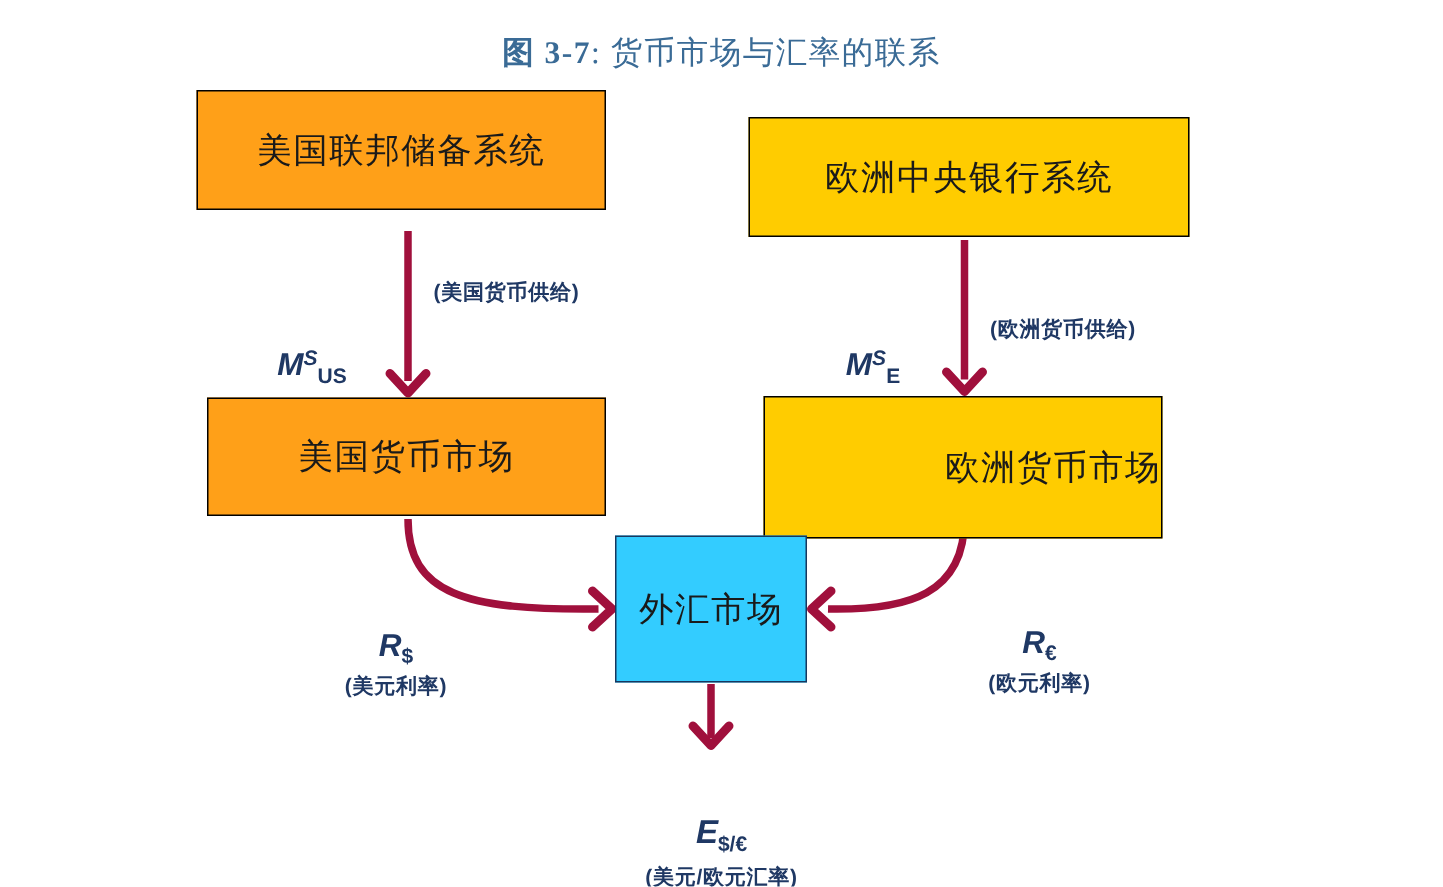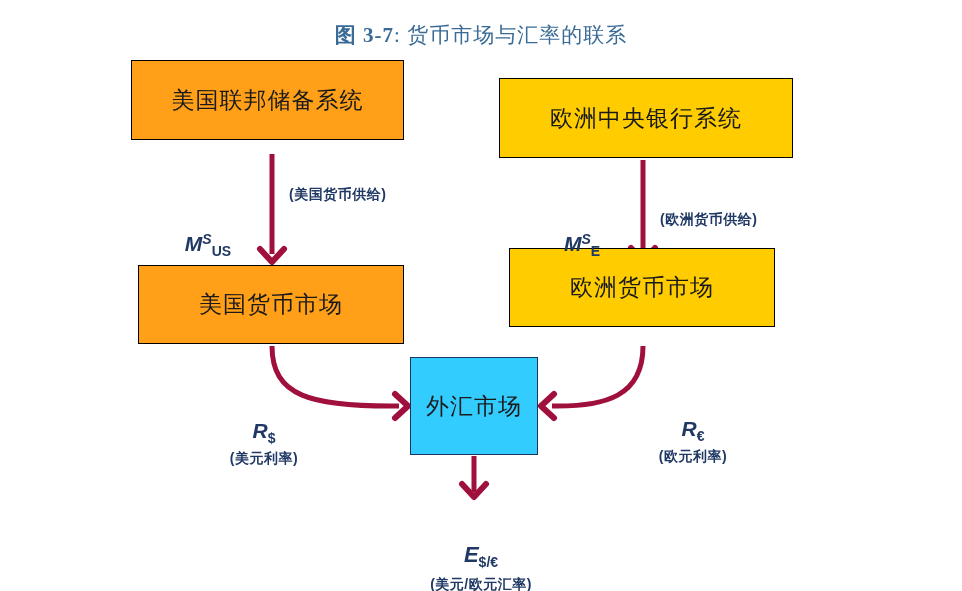--- a/index.html
+++ b/index.html
@@ -26,21 +26,21 @@
     font-size:23px;color:var(--box-text,#1a1a1a);letter-spacing:1px;
     box-sizing:border-box;
   }
   .fill-orange{background:var(--orange,#FFA018);}
   .fill-gold{background:var(--gold,#FFCC00);}
   .fill-cyan{background:var(--cyan,#33CCFF);border-color:var(--fx-border,#17375E);align-items:center;}
 
   #box-fed{left:131px;top:60px;width:273px;height:80px;}
   #box-ecb{left:499px;top:78px;width:294px;height:80px;}
   #box-usmm{left:138px;top:265px;width:266px;height:79px;}
-  #box-eumm{left:509px;top:248px;width:266px;height:79px;}
+  #box-eumm{left:509px;top:264px;width:266px;height:95px;justify-content:flex-end;}
   #box-fx{left:410px;top:357px;width:128px;height:98px;font-size:23px;}
 
   
   svg.arrows{position:absolute;left:0;top:0;pointer-events:none;}
   .arrow-path{stroke:var(--arrow,#A0103C);fill:none;stroke-width:5px;}
   .arrow-head{stroke:var(--arrow,#A0103C);fill:none;stroke-width:6px;stroke-linecap:round;stroke-linejoin:round;}
 
   
   .navy{color:var(--label-navy,#1F3864);}
   .formula{font-weight:bold;font-style:italic;font-size:21px;white-space:nowrap;}

